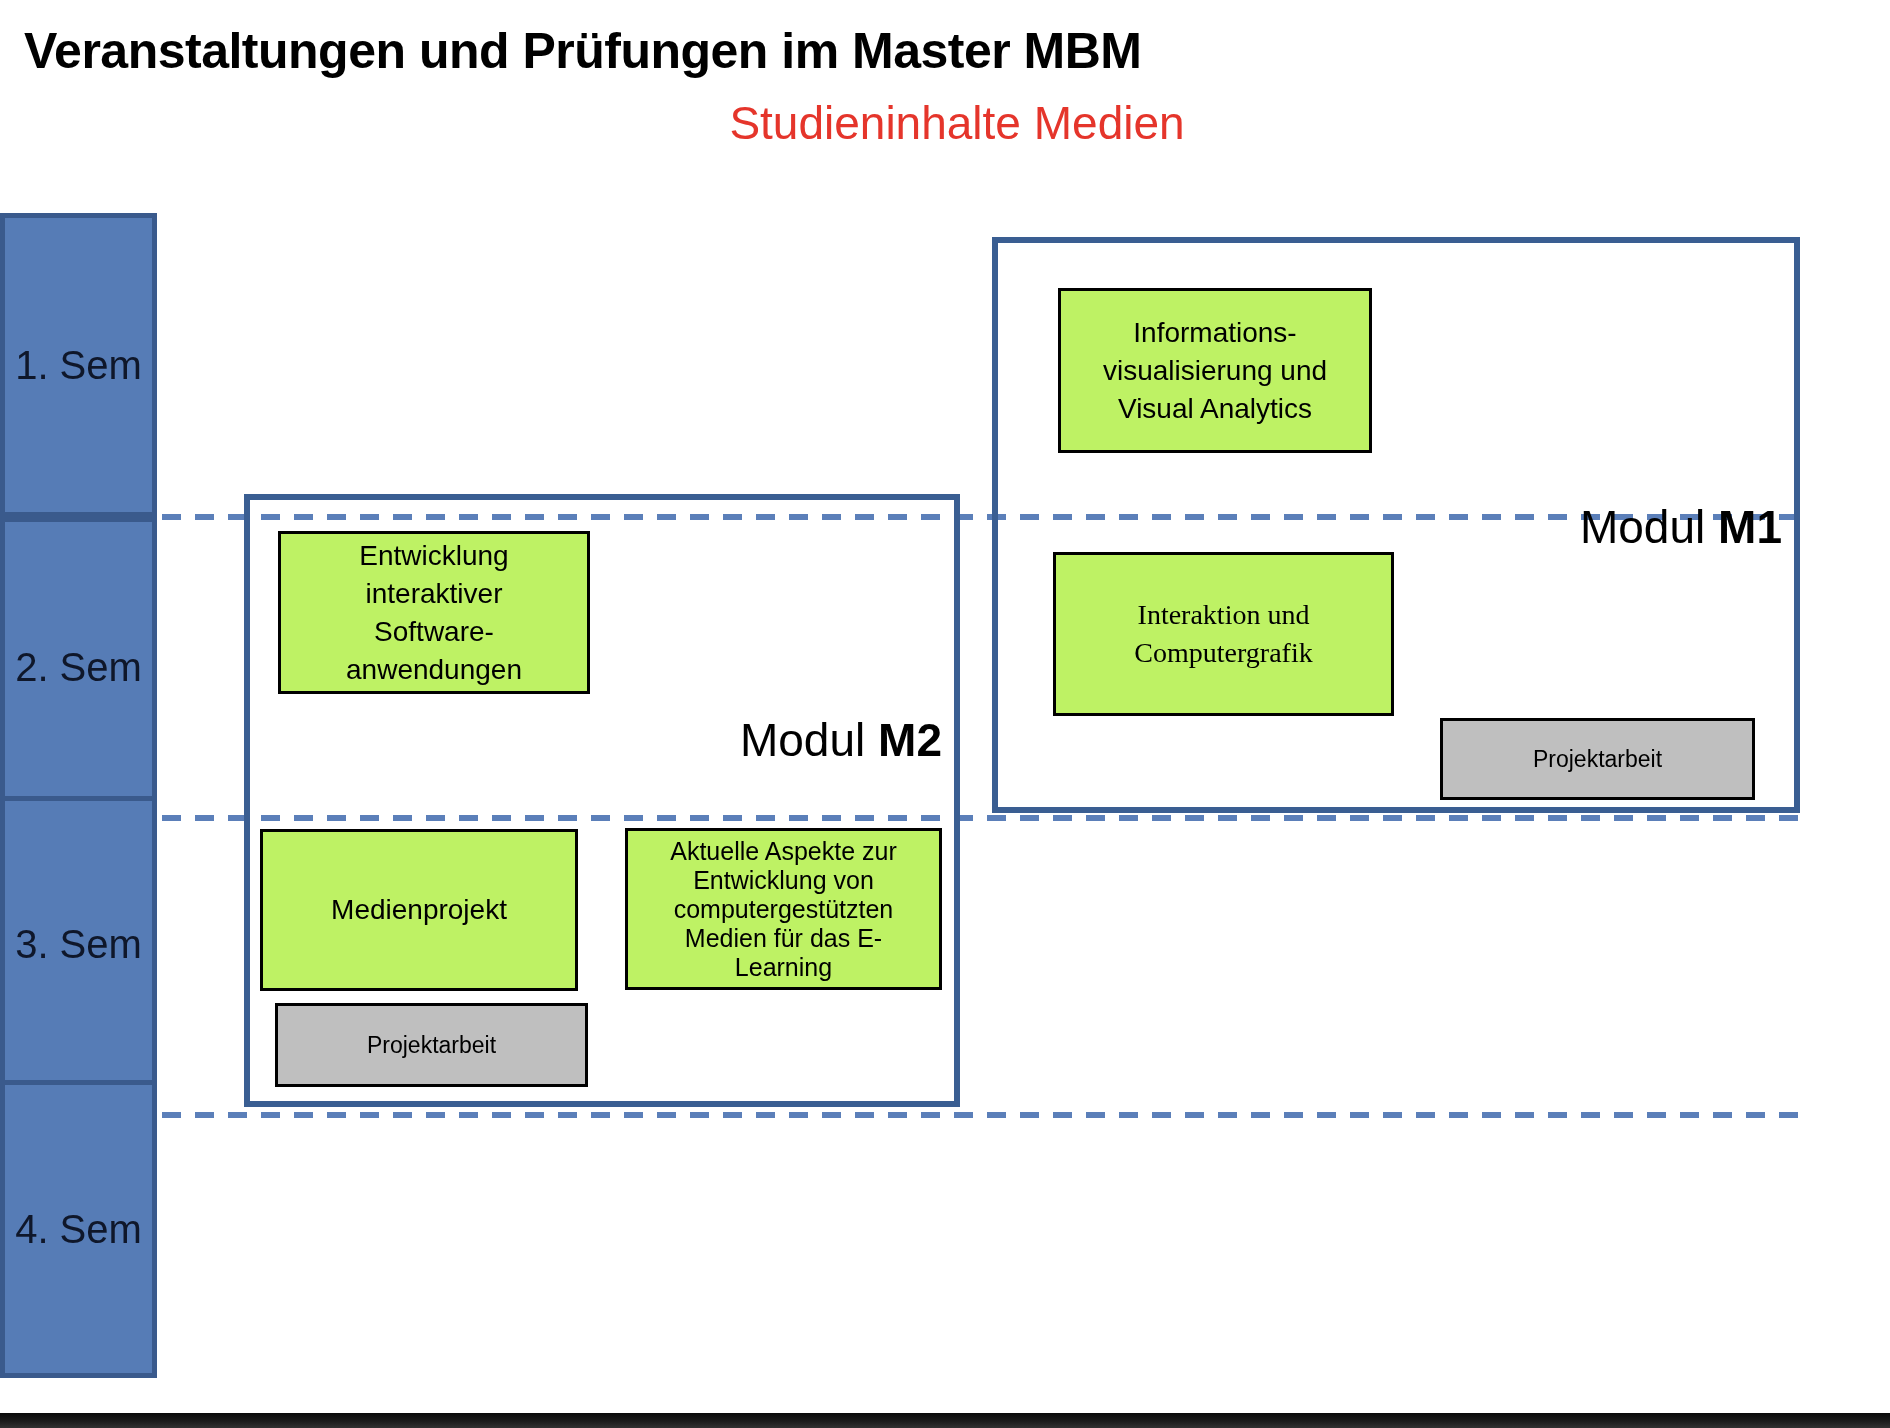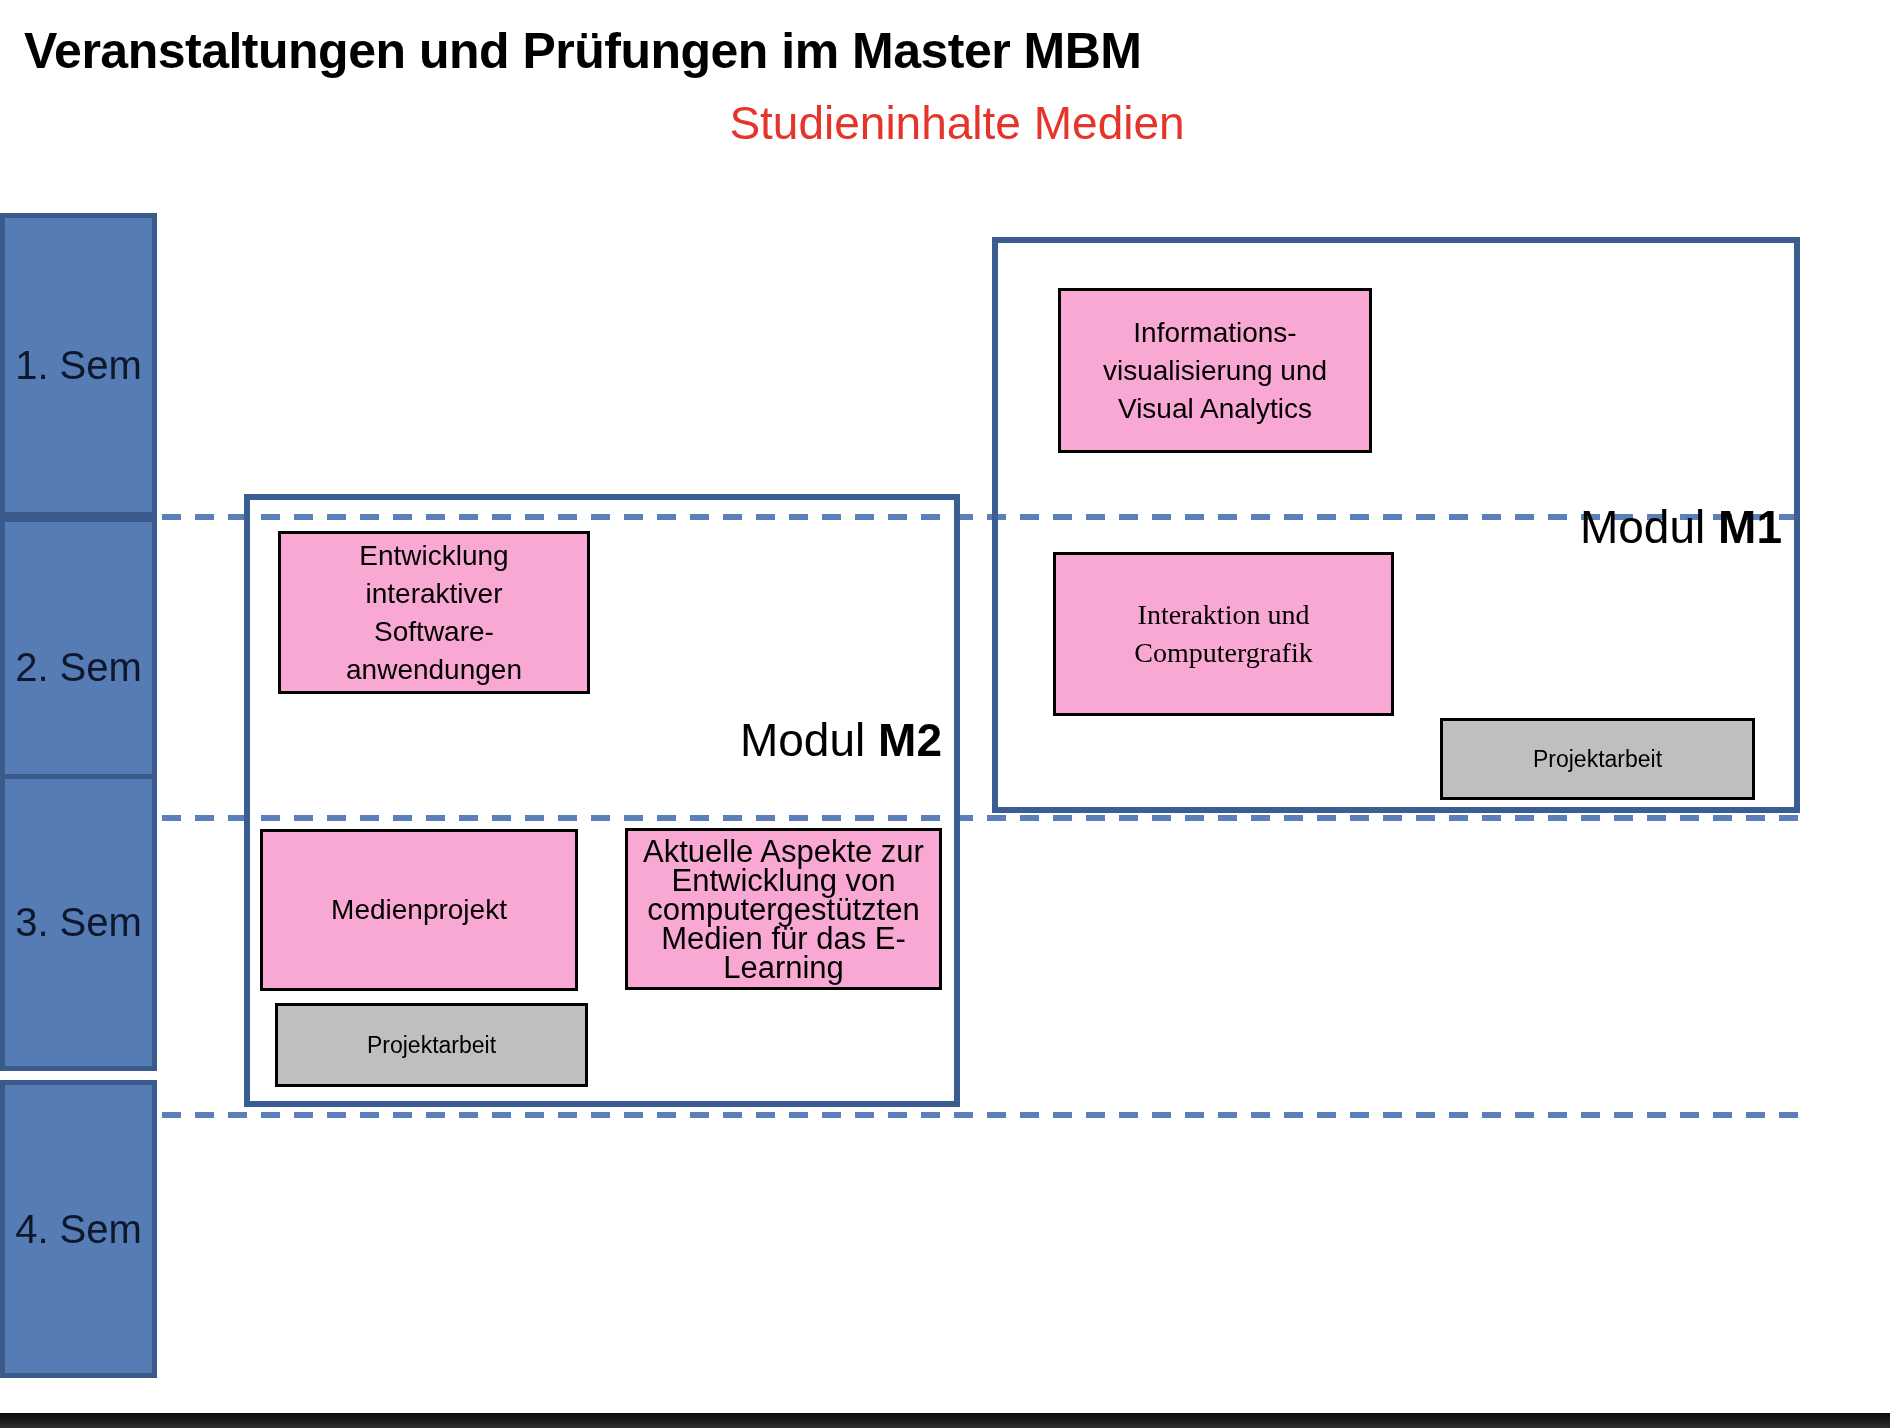--- a/index.html
+++ b/index.html
@@ -28,26 +28,26 @@
   .sem-box .sem-label{color:#0f172a;font-size:40px;font-weight:400;}
   .module-box{
     position:absolute;border:6px solid #3A5E92;box-sizing:border-box;
     background:transparent;z-index:3;
   }
   .dash-line{
     position:absolute;height:6px;z-index:2;
     background:repeating-linear-gradient(90deg,#5B7FB9 0px,#5B7FB9 19px,transparent 19px,transparent 33px);
   }
   .course-box{
-    position:absolute;background:#f9a8d4;border:3px solid #000;box-sizing:border-box;
+    position:absolute;background:#bef264;border:3px solid #000;box-sizing:border-box;
     display:flex;align-items:center;justify-content:center;text-align:center;
     z-index:4;
   }
   .course-text{white-space:pre-line;font-size:28px;line-height:38px;}
-  .course-text.small{font-size:31px;line-height:29px;}
+  .course-text.small{font-size:25px;line-height:29px;}
   .exam-box{
     position:absolute;background:#BFBFBF;border:3px solid #000;box-sizing:border-box;
     display:flex;align-items:center;justify-content:center;text-align:center;
     z-index:4;
   }
   .exam-box .exam-label{font-size:23px;}
   .module-label{
     position:absolute;width:502px;text-align:right;font-size:46px;line-height:1.0;
     z-index:5;color:#000;
   }
@@ -65,21 +65,21 @@
 
   <div class="title">Veranstaltungen und Prüfungen im Master MBM</div>
   <div class="subtitle">Studieninhalte Medien</div>
 
   <div class="sem-box" style="top:213px;height:304px;">
     <span class="sem-label">1. Sem</span>
   </div>
   <div class="sem-box" style="top:517px;height:301px;">
     <span class="sem-label">2. Sem</span>
   </div>
-  <div class="sem-box" style="top:774px;height:297px;text-align:right;">
+  <div class="sem-box" style="top:796px;height:297px;text-align:right;">
     <span class="sem-label">3. Sem</span>
   </div>
   <div class="sem-box" style="top:1080px;height:298px;">
     <span class="sem-label">4. Sem</span>
   </div>
 
   <div class="dash-line" style="left:162px;top:514px;width:1638px;"></div>
   <div class="dash-line" style="left:162px;top:815px;width:1638px;"></div>
   <div class="dash-line" style="left:162px;top:1112px;width:1638px;"></div>
 

